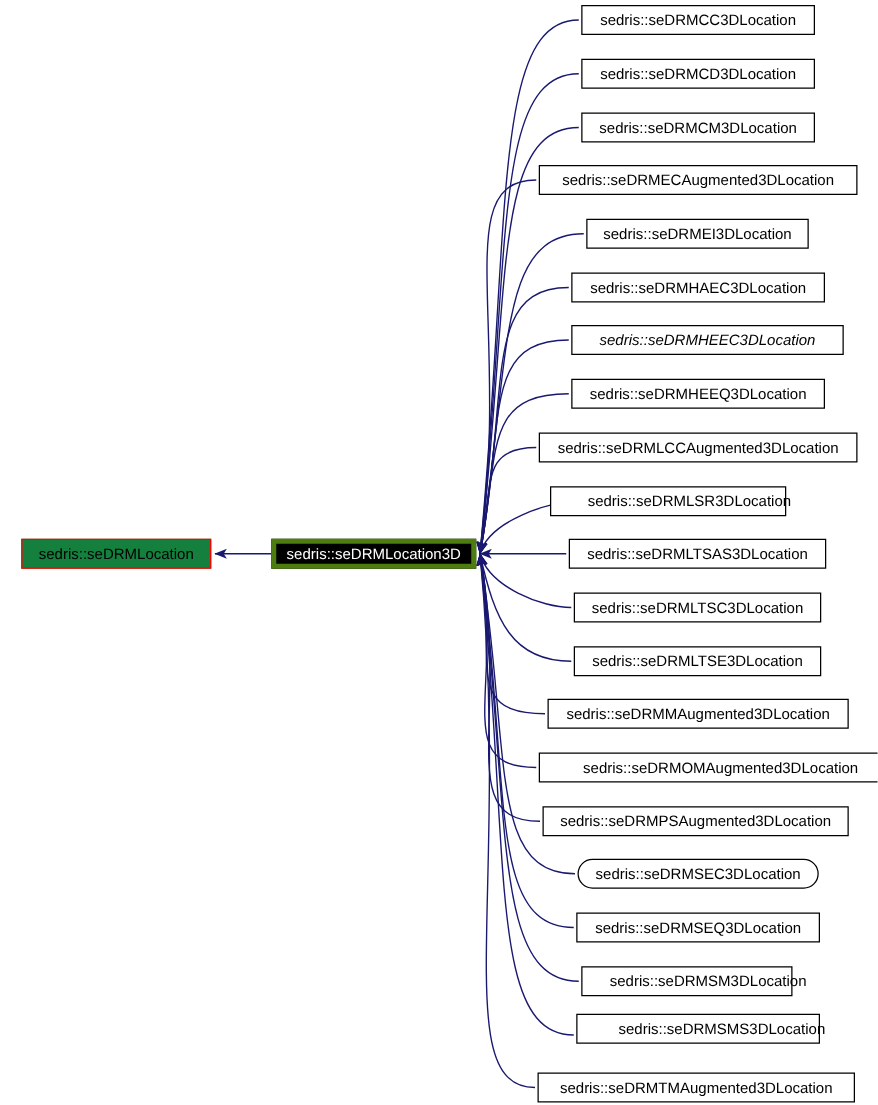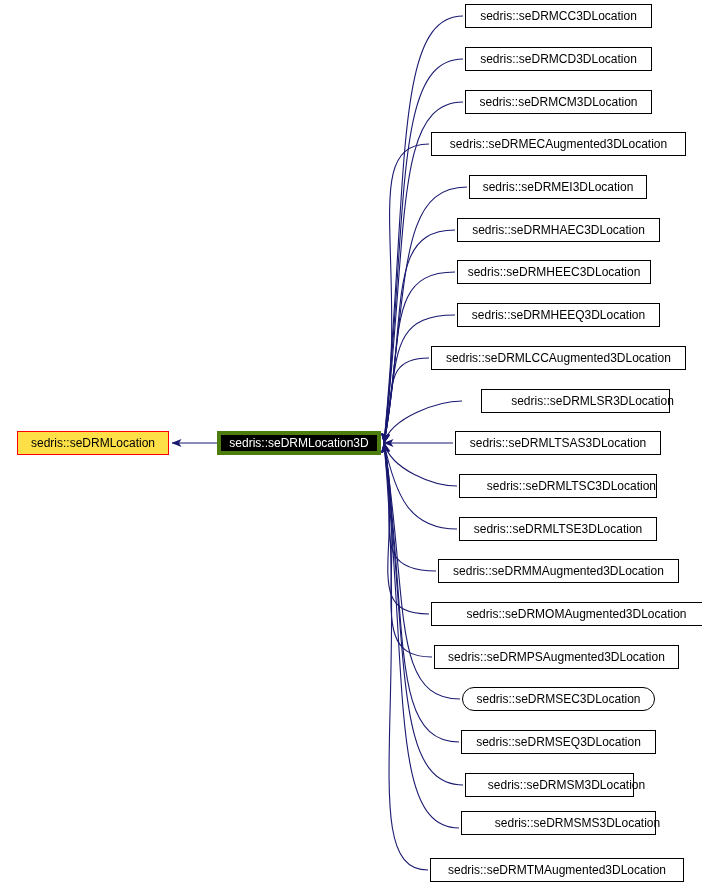--- a/index.html
+++ b/index.html
@@ -20,21 +20,21 @@
     line-height:1;
     white-space:nowrap;
     letter-spacing:0px;
   }
   .node-derived{
     background:#ffffff;
     border:1px solid #000000;
     color:#000000;
   }
   .node-base{
-    background:#fde047;
+    background:#15803d;
     border:1px solid #ff0000;
     color:#000000;
   }
   .node-current{
     background:#000000;
     border:4px solid #4d7c0f;
     color:#ffffff;
   }
 </style>
 </head>
@@ -94,36 +94,36 @@
       </div>
       <div class="node node-derived" style="left: 431px; top: 132px; width: 255px;">
         <span>sedris::seDRMECAugmented3DLocation</span>
       </div>
       <div class="node node-derived" style="left: 469px; top: 175px; width: 178px;">
         <span>sedris::seDRMEI3DLocation</span>
       </div>
       <div class="node node-derived" style="left: 457px; top: 218px; width: 203px;">
         <span>sedris::seDRMHAEC3DLocation</span>
       </div>
-      <div class="node node-derived" style="left: 457px; top: 260px; width: 194px;">
+      <div class="node node-derived" style="left: 457px; top: 260px; width: 218px; font-style: italic;">
         <span>sedris::seDRMHEEC3DLocation</span>
       </div>
       <div class="node node-derived" style="left: 457px; top: 303px; width: 203px;">
         <span>sedris::seDRMHEEQ3DLocation</span>
       </div>
       <div class="node node-derived" style="left: 431px; top: 346px; width: 255px;">
         <span>sedris::seDRMLCCAugmented3DLocation</span>
       </div>
-      <div class="node node-derived" style="left: 481px; top: 389px; width: 189px; padding-left: 34px;">
+      <div class="node node-derived" style="left: 440px; top: 389px; width: 189px; padding-left: 34px;">
         <span>sedris::seDRMLSR3DLocation</span>
       </div>
       <div class="node node-derived" style="left: 455px; top: 431px; width: 206px;">
         <span>sedris::seDRMLTSAS3DLocation</span>
       </div>
-      <div class="node node-derived" style="left: 459px; top: 474px; width: 198px; justify-content: flex-end;">
+      <div class="node node-derived" style="left: 459px; top: 474px; width: 198px;">
         <span>sedris::seDRMLTSC3DLocation</span>
       </div>
       <div class="node node-derived" style="left: 459px; top: 517px; width: 198px;">
         <span>sedris::seDRMLTSE3DLocation</span>
       </div>
       <div class="node node-derived" style="left: 438px; top: 559px; width: 241px;">
         <span>sedris::seDRMMAugmented3DLocation</span>
       </div>
       <div class="node node-derived" style="left: 431px; top: 602px; width: 291px;">
         <span>sedris::seDRMOMAugmented3DLocation</span>

